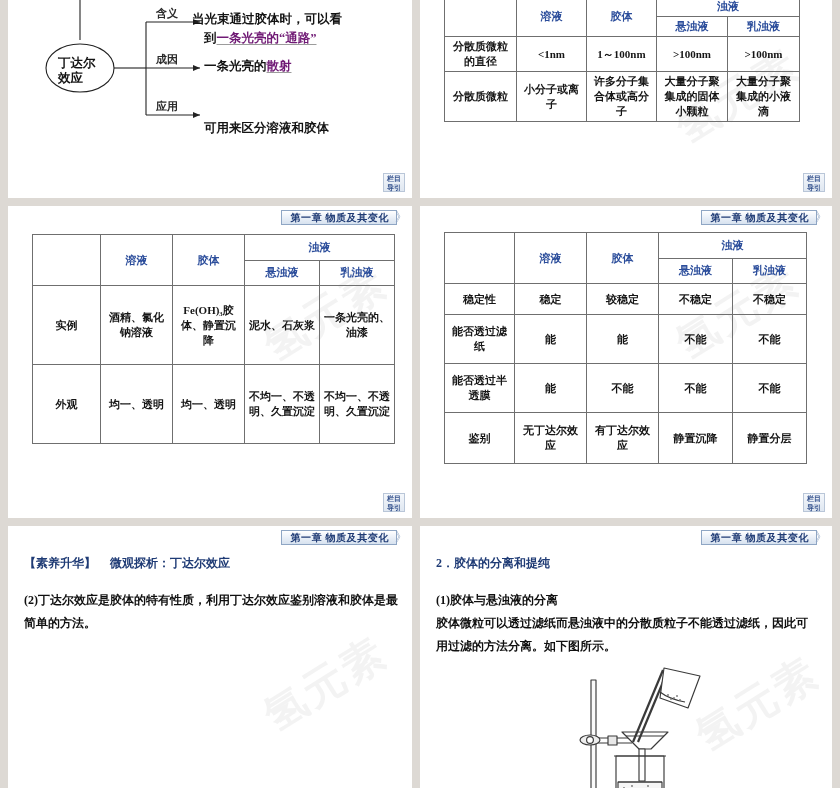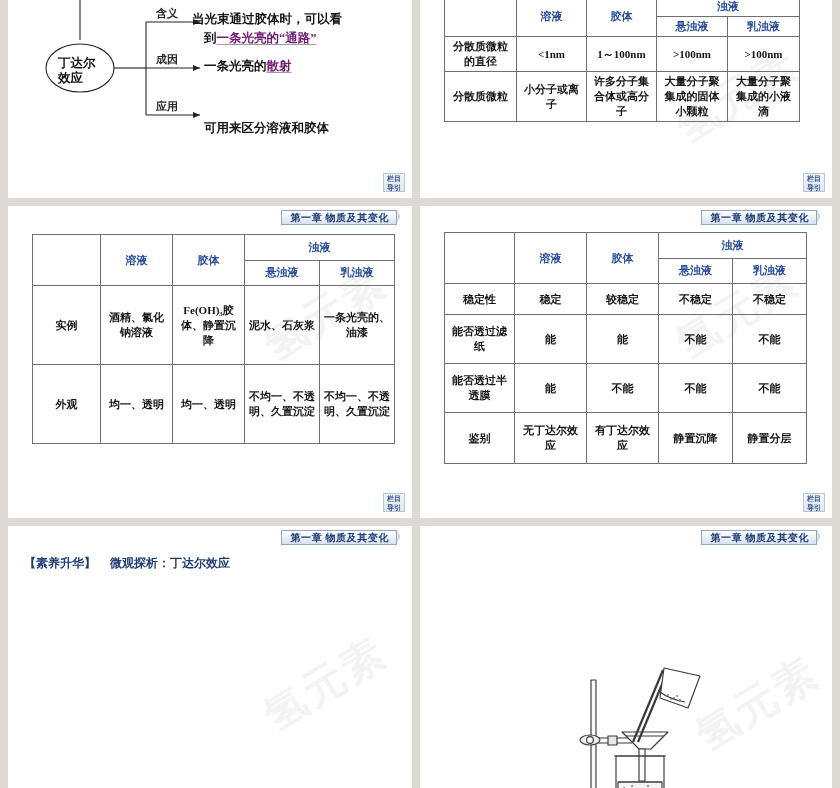--- a/index.html
+++ b/index.html
@@ -372,31 +372,37 @@
     <div class="banner">
       <span class="banner-box">第一章  物质及其变化</span>
       <span class="banner-chev">》</span>
     </div>
     <div class="wm" style="left:250px; top:130px;">氢元素</div>
 
     <div class="prose">
       <p class="hd">
         <span>【素养升华】</span><span class="sp"></span><span>微观探析：丁达尔效应</span>
       </p>
+      <p>(2)丁达尔效应是胶体的特有性质，利用丁达尔效应鉴别溶液和胶体是最简单的方法。</p>
     </div>
 
   </div>
 
   <div class="slide" id="slide-6">
     <div class="banner">
       <span class="banner-box">第一章  物质及其变化</span>
       <span class="banner-chev">》</span>
     </div>
     <div class="wm" style="left:270px; top:150px;">氢元素</div>
 
+    <div class="prose">
+      <p class="hd">2．胶体的分离和提纯</p>
+      <p>(1)胶体与悬浊液的分离</p>
+      <p>胶体微粒可以透过滤纸而悬浊液中的分散质粒子不能透过滤纸，因此可用过滤的方法分离。如下图所示。</p>
+    </div>
 
     <svg class="appimg" width="170" height="145" viewBox="0 0 170 145">
       <g fill="none" stroke="#3a3a3a" stroke-width="1.15" stroke-linejoin="round">
 
         <path d="M12 134 h88 l6 6 H6 Z" fill="#f2f2f2"></path>
 
         <rect x="31" y="16" width="5" height="118" fill="#fafafa"></rect>
 
         <line x1="36" y1="74" x2="76" y2="74"></line>
         <line x1="36" y1="79" x2="72" y2="79"></line>

